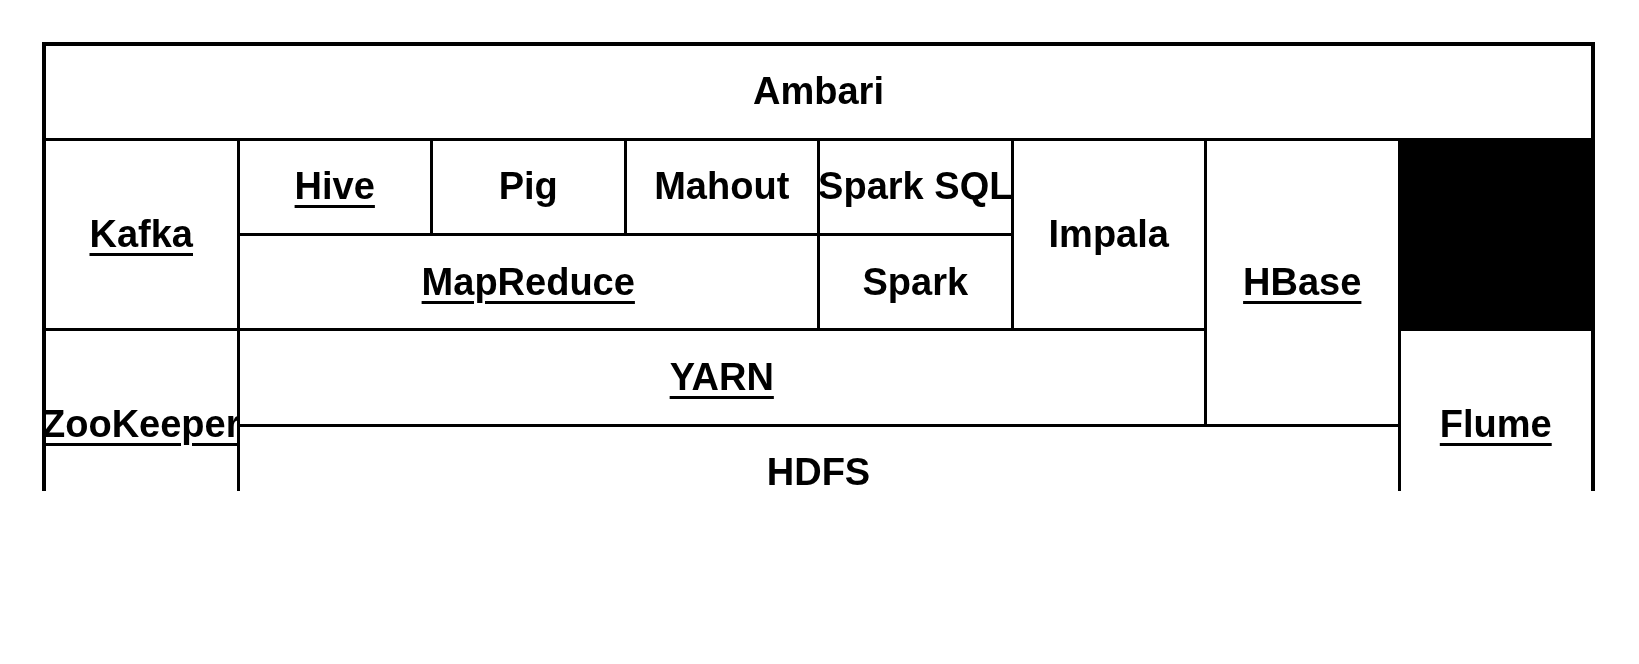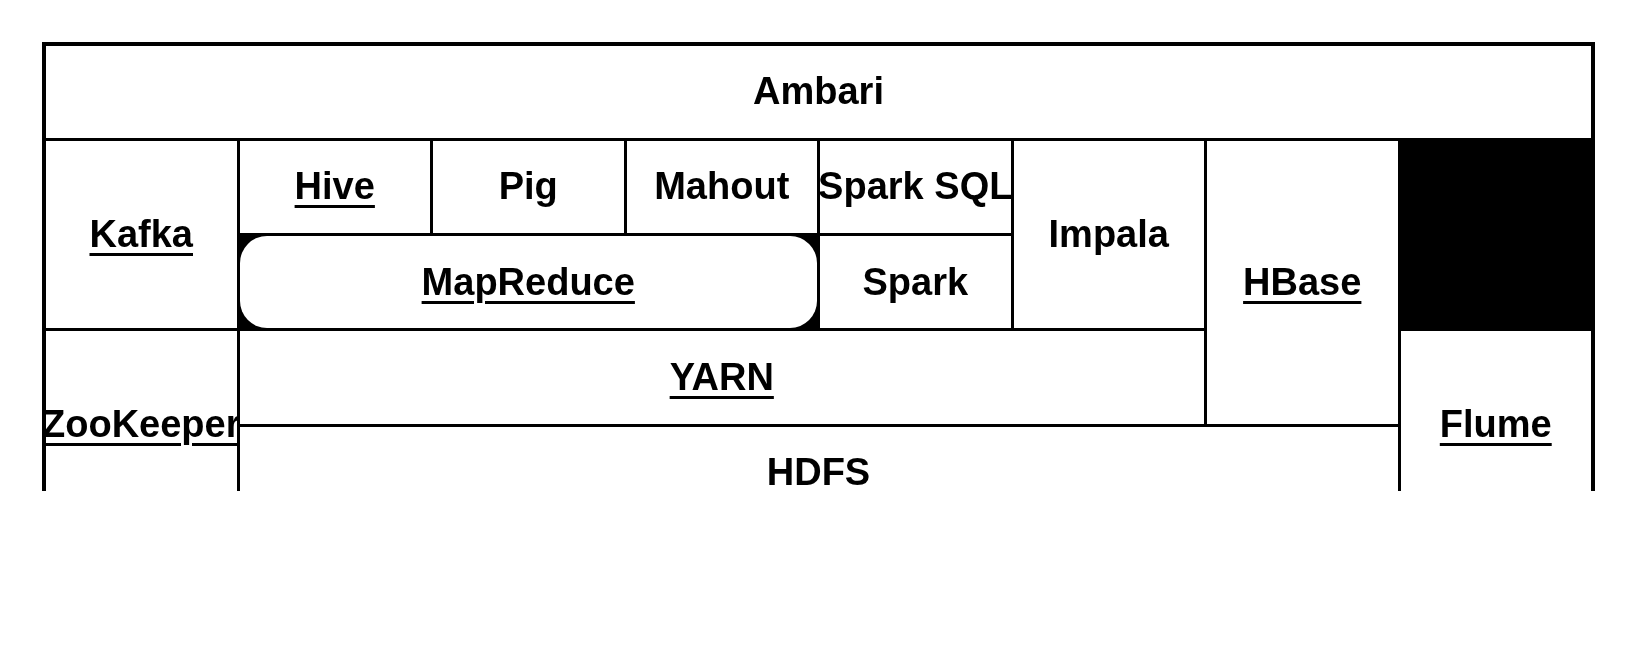--- a/index.html
+++ b/index.html
@@ -46,21 +46,21 @@
     text-decoration-thickness: 3px;
     text-underline-offset: 6px;
   }
   
   .c-ambari    { grid-column: 1 / 9; grid-row: 1; }
   .c-kafka     { grid-column: 1;     grid-row: 2 / 4; }
   .c-hive      { grid-column: 2;     grid-row: 2; }
   .c-pig       { grid-column: 3;     grid-row: 2; }
   .c-mahout    { grid-column: 4;     grid-row: 2; }
   .c-spark-sql { grid-column: 5;     grid-row: 2; }
-  .c-mapreduce { grid-column: 2 / 5; grid-row: 3; border-radius: 27px; }
+  .c-mapreduce { grid-column: 2 / 5; grid-row: 3; }
   .c-spark     { grid-column: 5;     grid-row: 3; align-items: center; }
   .c-impala    { grid-column: 6;     grid-row: 2 / 4; }
   .c-hbase     { grid-column: 7;     grid-row: 2 / 5; }
   .c-sqoop     { grid-column: 8;     grid-row: 2 / 4; }
   .c-zookeeper { grid-column: 1;     grid-row: 4 / 6; }
   .c-yarn      { grid-column: 2 / 7; grid-row: 4; align-items: center; }
   .c-hdfs      { grid-column: 2 / 8; grid-row: 5; }
   .c-flume     { grid-column: 8;     grid-row: 4 / 6; }
   .c-common    { grid-column: 1 / 9; grid-row: 6; }
 </style>

